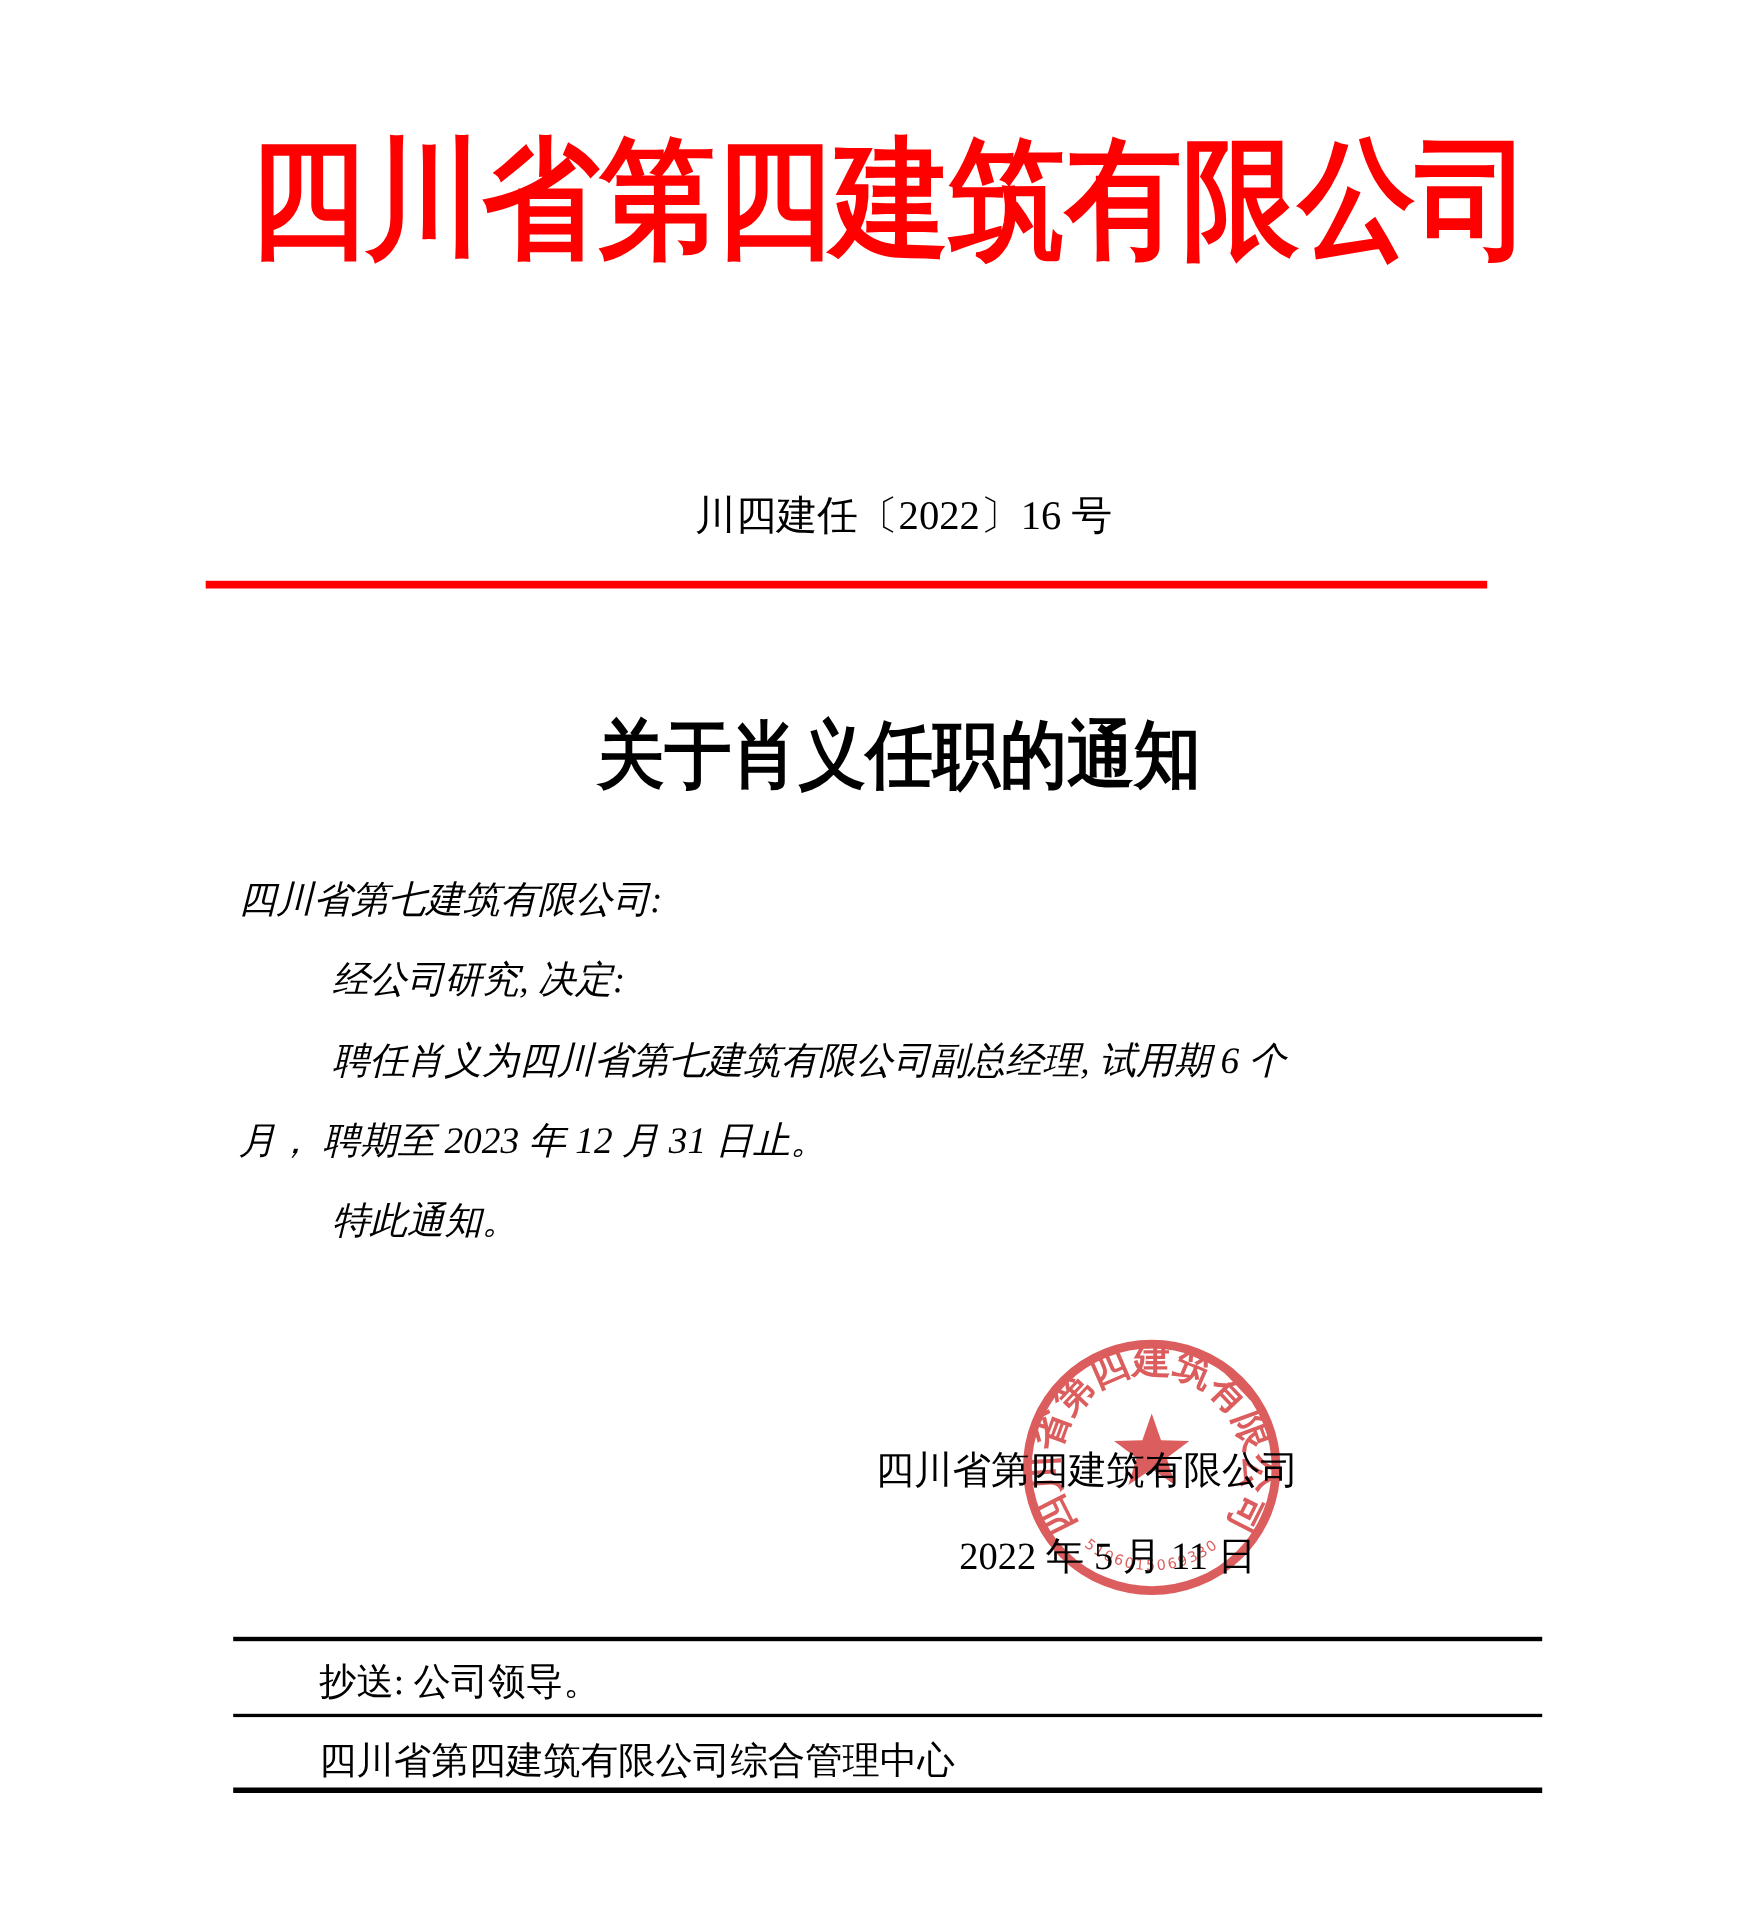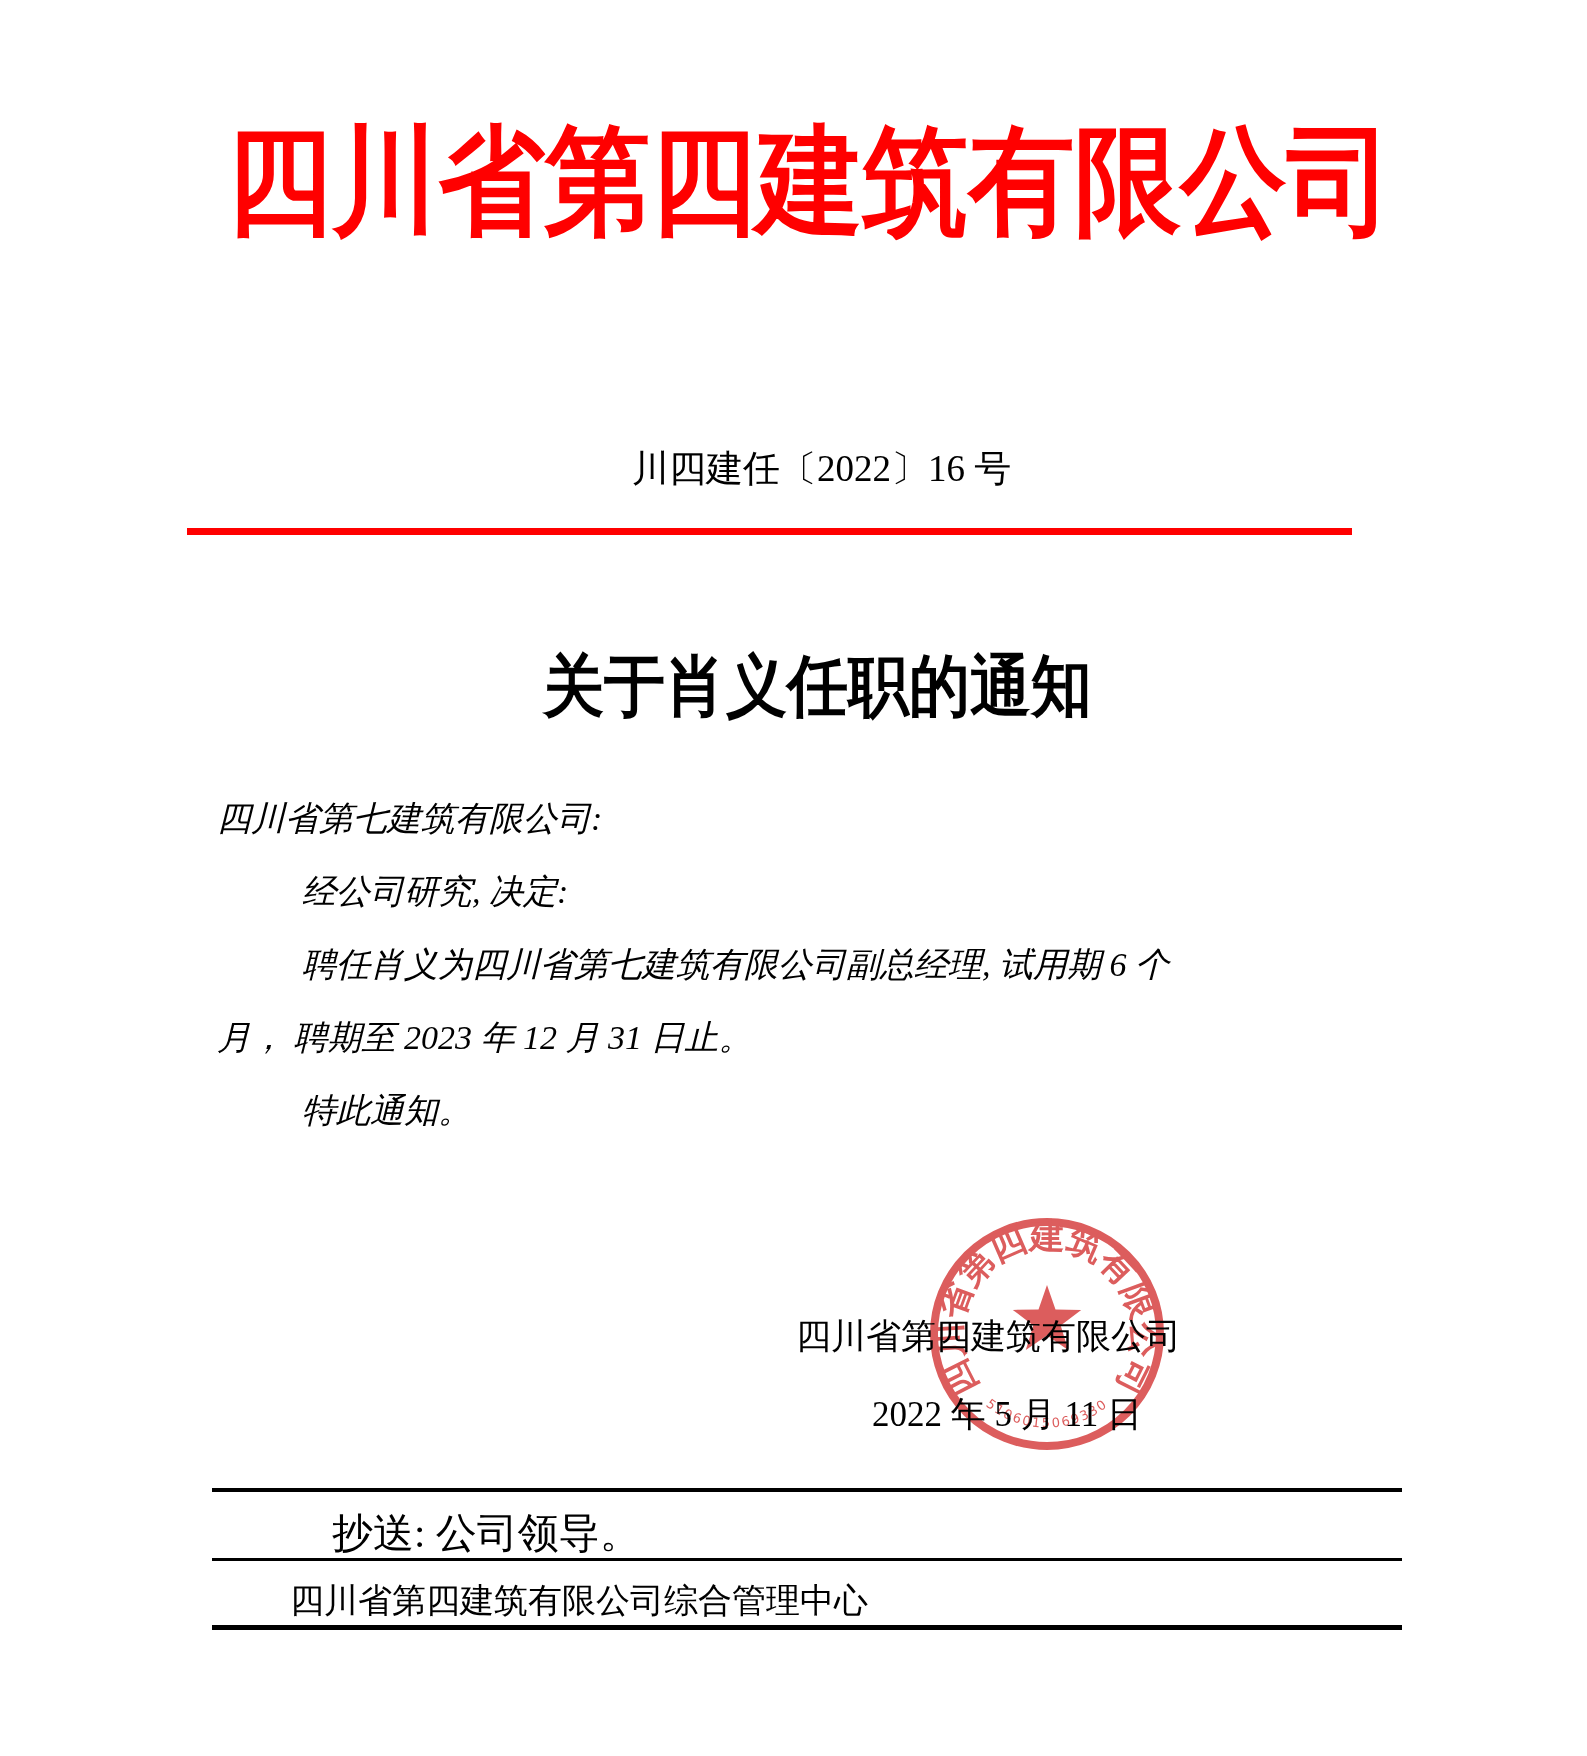--- a/index.html
+++ b/index.html
@@ -67,21 +67,21 @@
     mix-blend-mode:multiply;opacity:0.92;
     pointer-events:none;
   }
   
   .rule{position:absolute;left:212px;width:1190px;background:#000;}
   .rule-a{top:1488px;height:4px;}
   .rule-b{top:1558px;height:3px;}
   .rule-c{top:1625px;height:5px;}
   .cc-row{
     position:absolute;left:290px;top:1506px;
-    font-size:41px;white-space:nowrap;margin-left:42px;
+    font-size:34px;white-space:nowrap;
   }
   .issue-row{
     position:absolute;left:290px;top:1578px;width:1057px;
     display:flex;justify-content:space-between;align-items:baseline;
     font-size:34px;white-space:nowrap;
   }
 </style>
 </head>
 <body>
 

